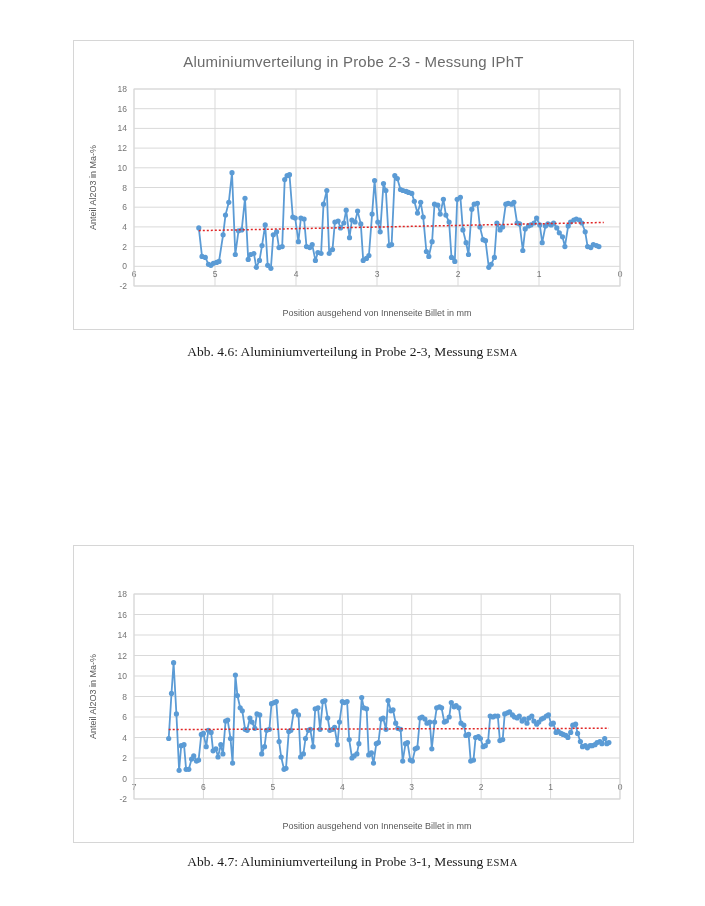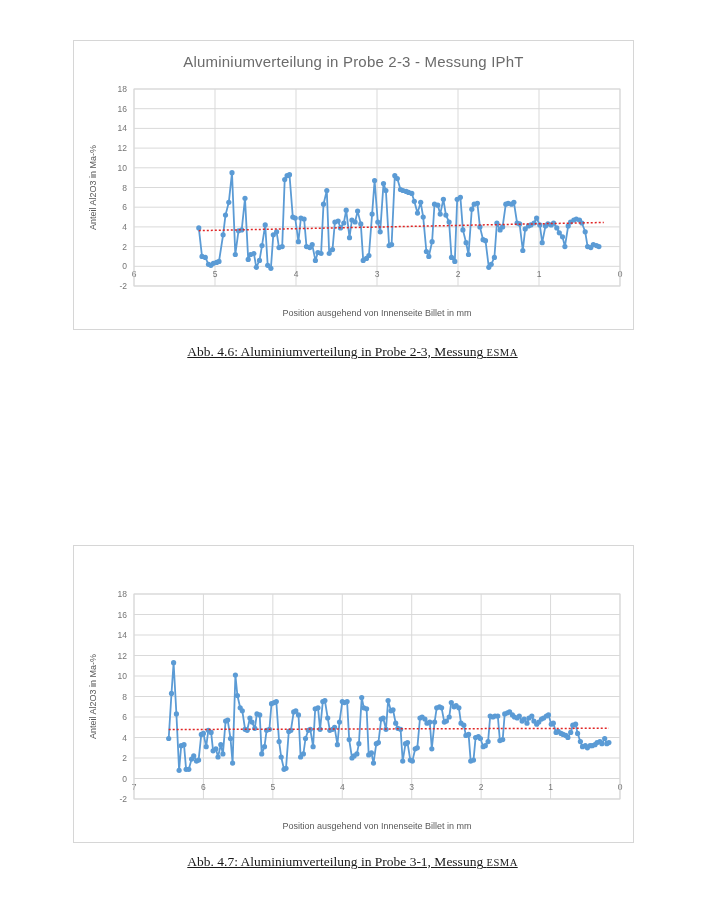--- a/index.html
+++ b/index.html
@@ -21,21 +21,21 @@
     text-align:center;
     font-size:15px;color:#6b6b6b;
     letter-spacing:0.2px;
   }
   .chart-svg{position:absolute;left:0;top:0;}
   svg text{font-family:"Liberation Sans",sans-serif;}
   .caption{
     position:absolute;left:0;width:705px;
     text-align:center;
     font-family:"Liberation Serif",serif;
-    font-size:13.5px;color:#1a1a1a;text-decoration:underline;
+    font-size:13.5px;color:#1a1a1a;
   }
   #cap1{top:344px;}
   #cap2{top:854px;}
   .smallcaps{font-size:0.78em;letter-spacing:0.5px;}
 </style>
 </head>
 <body>
 
 <div class="figure" id="fig1">
   <div class="chart-title">Aluminiumverteilung in Probe 2-3 - Messung IPhT</div>

